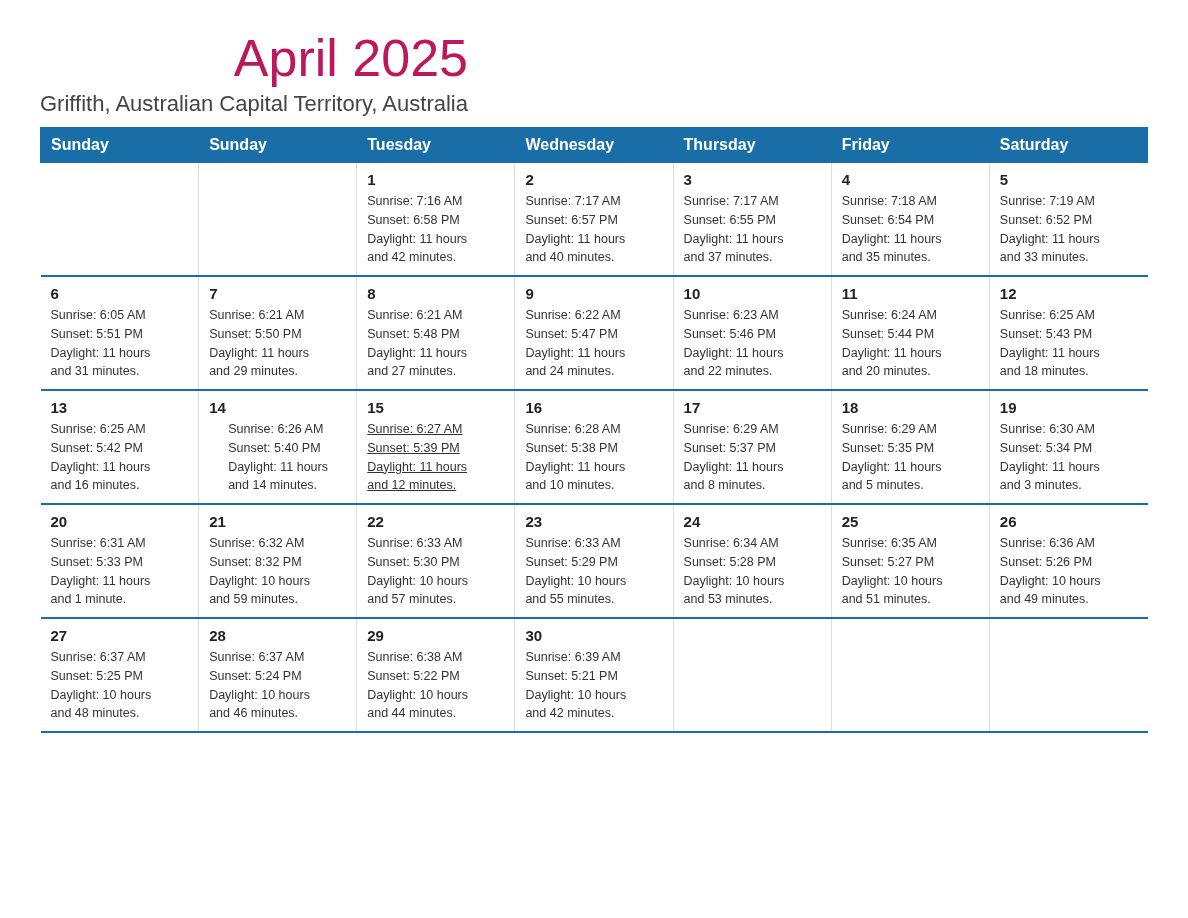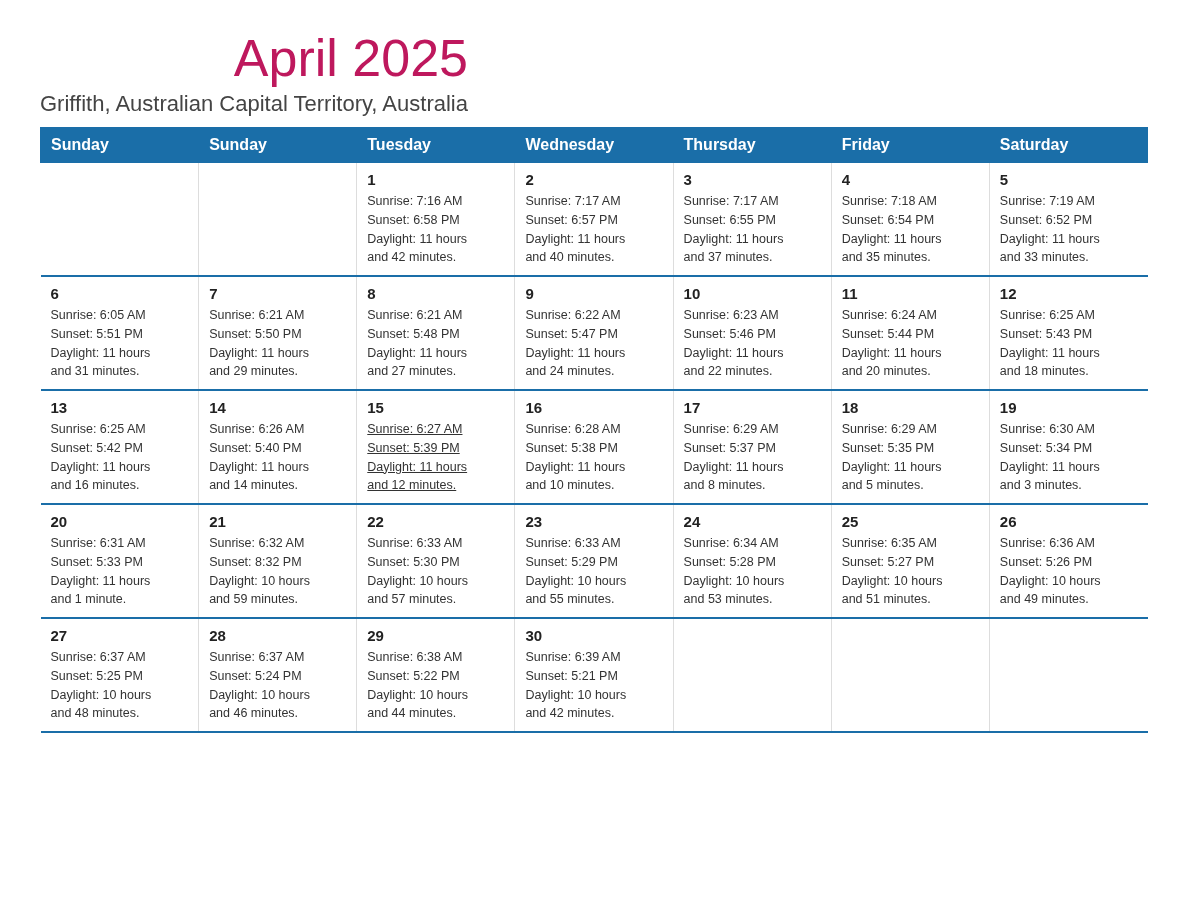--- a/index.html
+++ b/index.html
@@ -209,21 +209,21 @@
       <tr>
         <td>
           <div class="day-number">13</div>
           <div class="day-info" style="white-space: pre-line;">Sunrise: 6:25 AM
 Sunset: 5:42 PM
 Daylight: 11 hours
 and 16 minutes.</div>
         </td>
         <td>
           <div class="day-number">14</div>
-          <div class="day-info" style="white-space: pre-line;">Sunrise: 6:26 AM
+          <div class="day-info" style="white-space: pre-line; margin-left: 19px;">Sunrise: 6:26 AM
 Sunset: 5:40 PM
 Daylight: 11 hours
 and 14 minutes.</div>
         </td>
         <td>
           <div class="day-number">15</div>
           <div class="day-info" style="white-space: pre-line; text-decoration: underline;">Sunrise: 6:27 AM
 Sunset: 5:39 PM
 Daylight: 11 hours
 and 12 minutes.</div>

